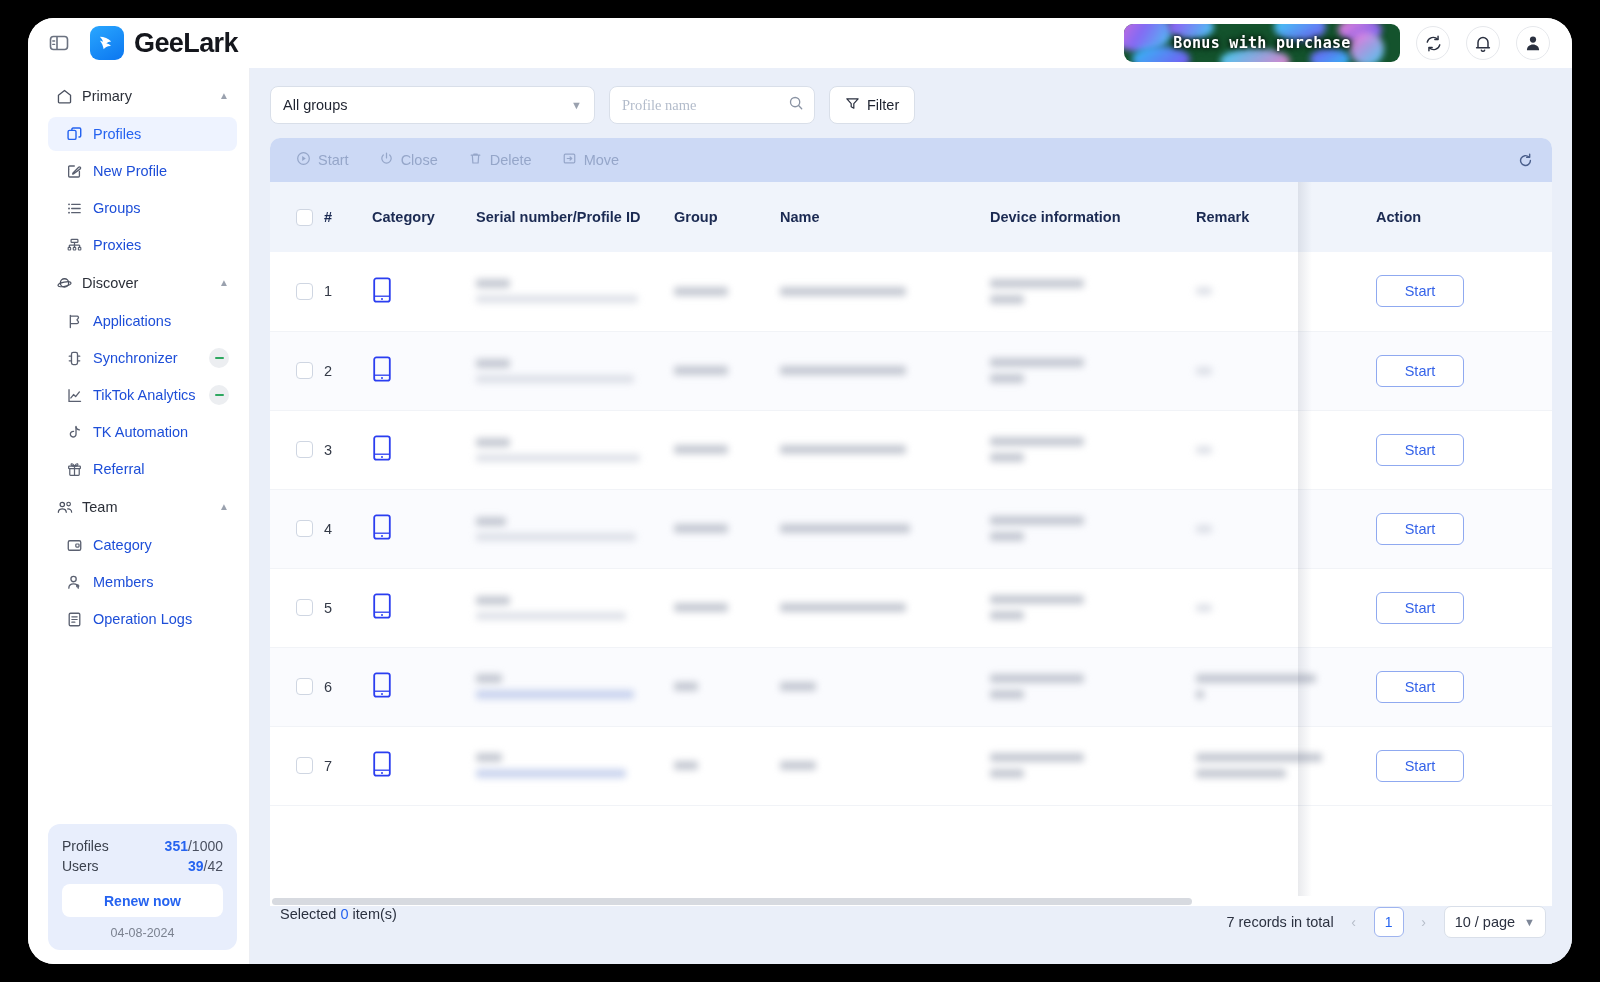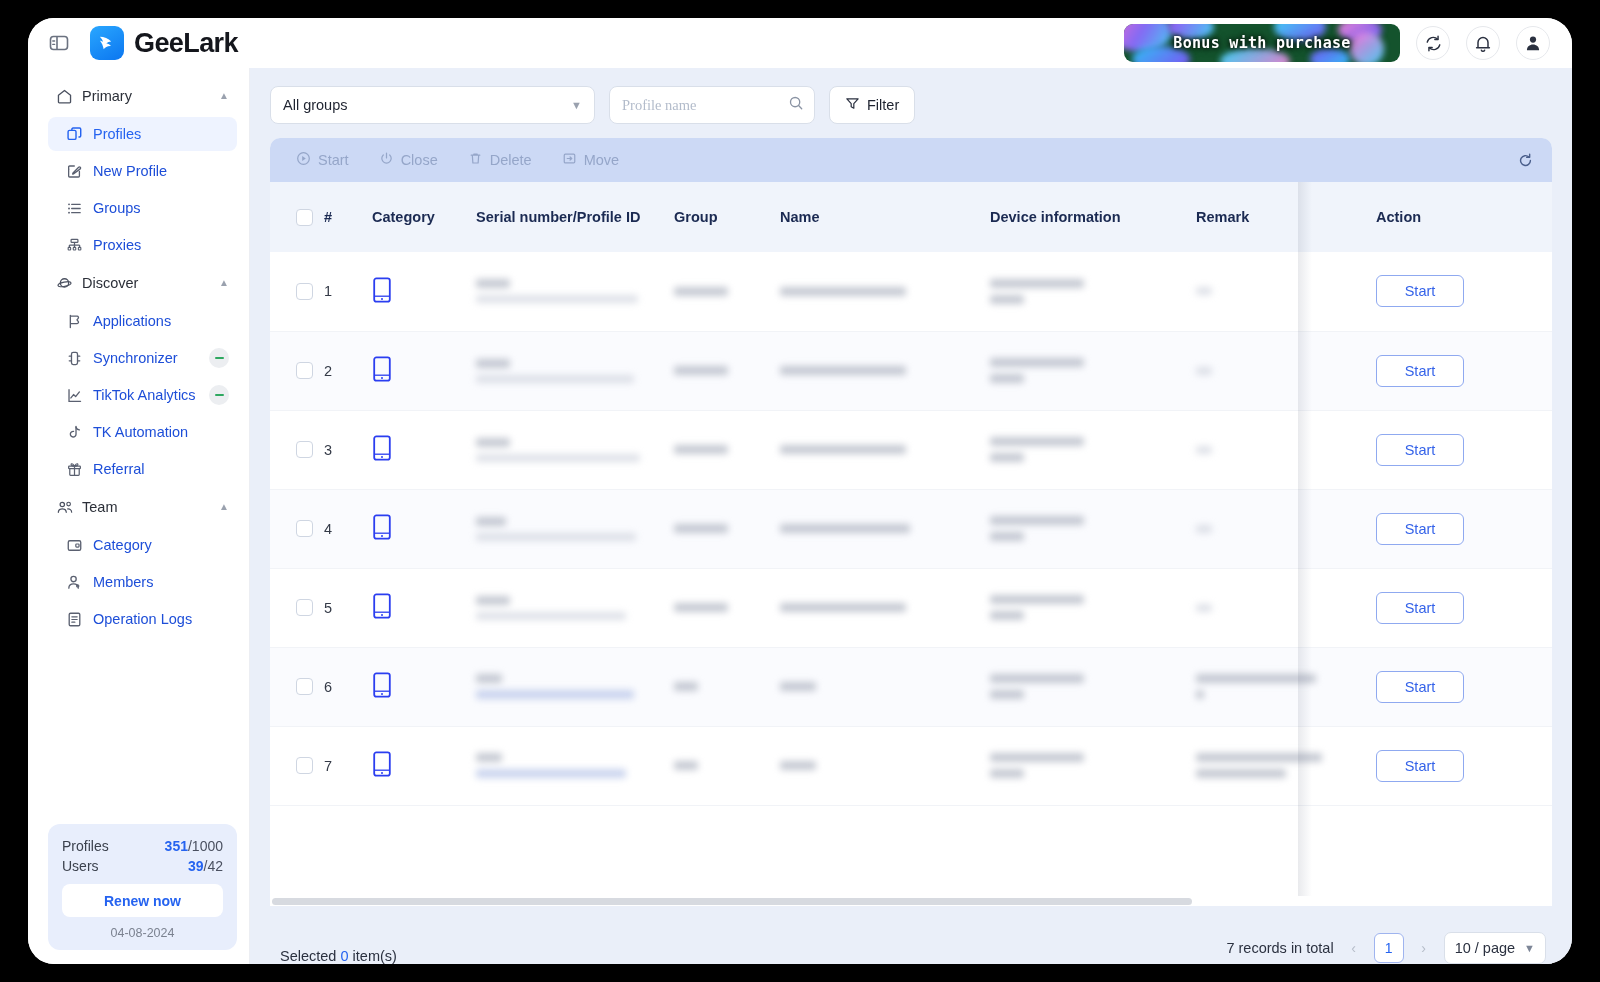--- a/index.html
+++ b/index.html
@@ -339,21 +339,21 @@
     height: 7px;
     width: 72%;
     background: #d7dae0;
     border-radius: 4px;
   }
 
   
   .footer {
     height: 58px; min-height: 58px;
     background: #eaeff9;
-    display: flex; align-items: flex-end;
+    display: flex; align-items: flex-start;
     padding: 0 6px 0 10px;
   }
   .sel-text { font-size: 14.5px; color: #2b3140; }
   .sel-text b { color: #2563f0; font-weight: 400; }
   .pager { margin-left: auto; display: flex; align-items: center; gap: 10px; }
   .pg-total { font-size: 14.5px; color: #2b3140; }
   .pg-arrow {
     width: 20px; text-align: center;
     color: #b6bdc9; font-size: 14px; cursor: pointer;
   }

